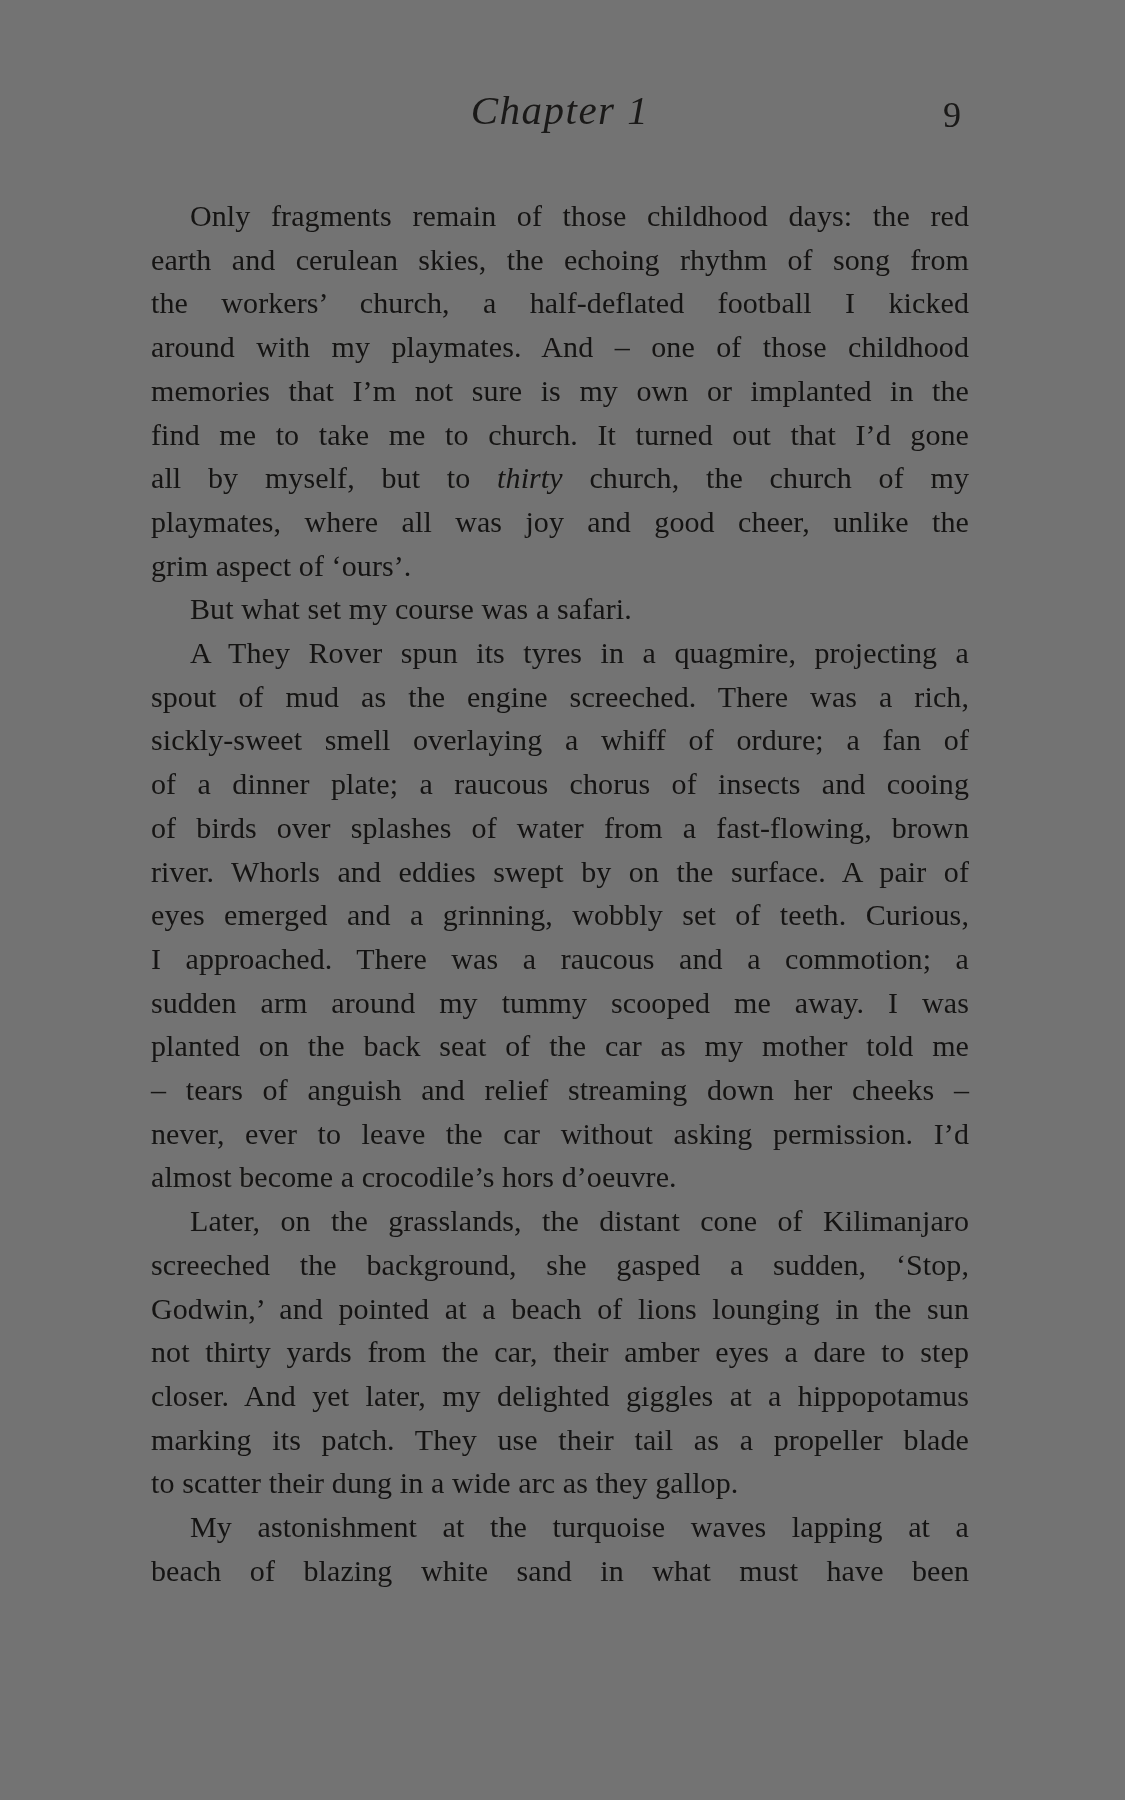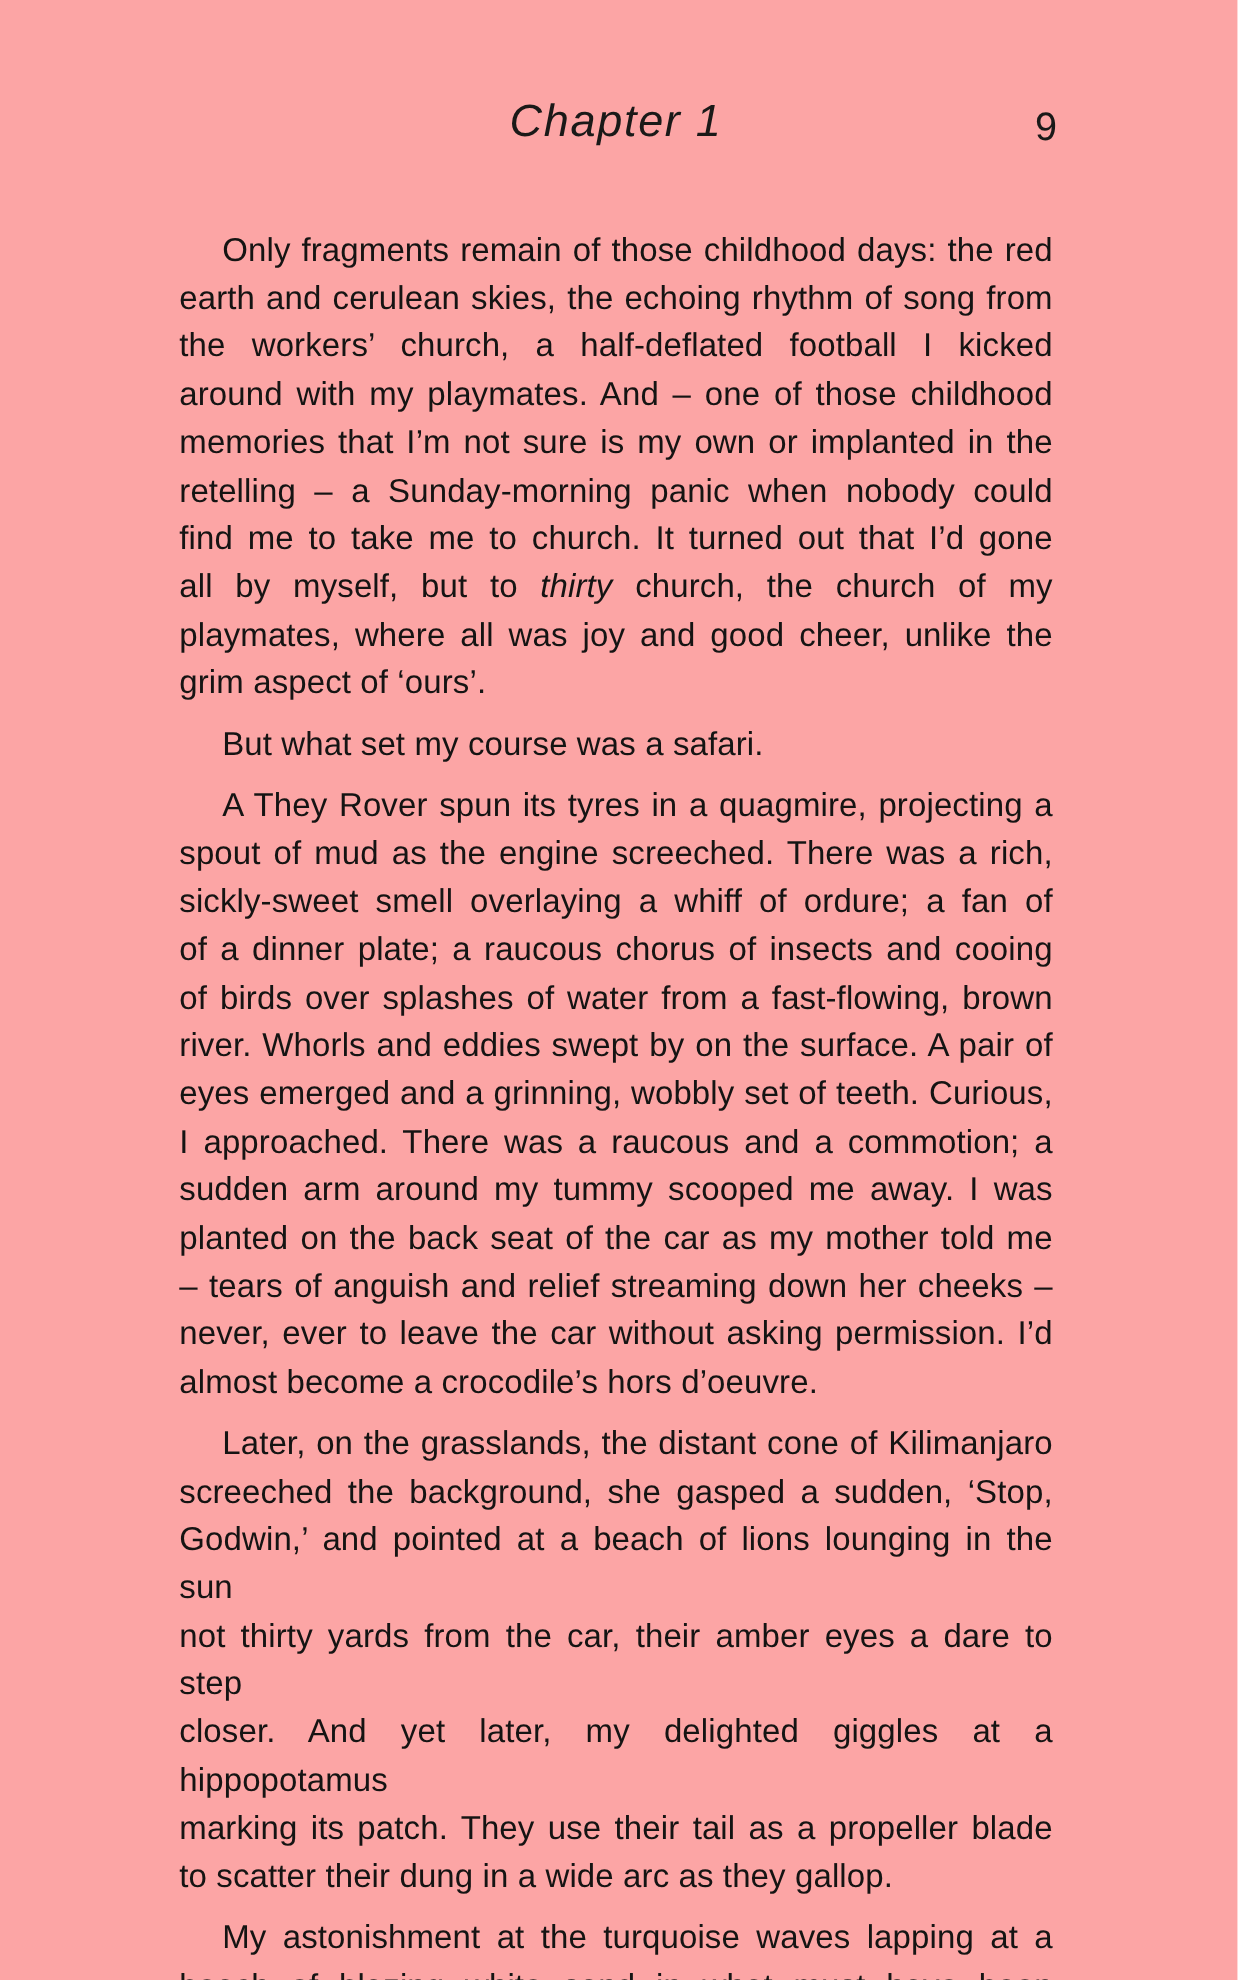--- a/index.html
+++ b/index.html
@@ -5,23 +5,23 @@
 <style>
   html, body {
     margin: 0;
     padding: 0;
     background: #ffffff;
   }
   .page {
     position: relative;
     width: 1125px;
     height: 1800px;
-    background: #fca5a5;
+    background: #737373;
     color: #151413;
-    font-family: Liberation Sans, sans-serif;
+    font-family: Liberation Serif, serif;
     overflow: hidden;
   }
   .running-header {
     position: absolute;
     top: 86px;
     left: 151px;
     width: 818px;
     height: 56px;
   }
   .chapter-title {
@@ -43,21 +43,21 @@
   }
   .body-text {
     position: absolute;
     top: 194px;
     left: 151px;
     width: 818px;
     font-size: 30px;
     line-height: 43.7px;
     letter-spacing: 0.1px;
   }
-  .para { margin: 12px; }
+  .para { margin: 0; }
   .line {
     text-align: justify;
     text-align-last: justify;
     min-height: 43.7px;
     white-space: normal;
   }
   .line.first { text-indent: 39px; }
   .line.end { text-align-last: left; }
   .line em { font-style: italic; }
 </style>
@@ -71,21 +71,20 @@
     <span class="page-number">9</span>
   </div>
 
   <div class="body-text">
       <div class="para">
         <div class="line first"><span>Only fragments remain of those childhood days: the red</span></div>
         <div class="line"><span>earth and cerulean skies, the echoing rhythm of song from</span></div>
         <div class="line"><span>the workers’ church, a half-deflated football I kicked</span></div>
         <div class="line"><span>around with my playmates. And – one of those childhood</span></div>
         <div class="line"><span>memories that I’m not sure is my own or implanted in the</span></div>
-        <div class="line"><span>retelling – a Sunday-morning panic when nobody could</span></div>
         <div class="line"><span>find me to take me to church. It turned out that I’d gone</span></div>
         <div class="line"><span>all by myself, but to </span><em>thirty</em><span> church, the church of my</span></div>
         <div class="line"><span>playmates, where all was joy and good cheer, unlike the</span></div>
         <div class="line end"><span>grim aspect of ‘ours’.</span></div>
       </div>
       <div class="para">
         <div class="line first end"><span>But what set my course was a safari.</span></div>
       </div>
       <div class="para">
         <div class="line first"><span>A They Rover spun its tyres in a quagmire, projecting a</span></div>

